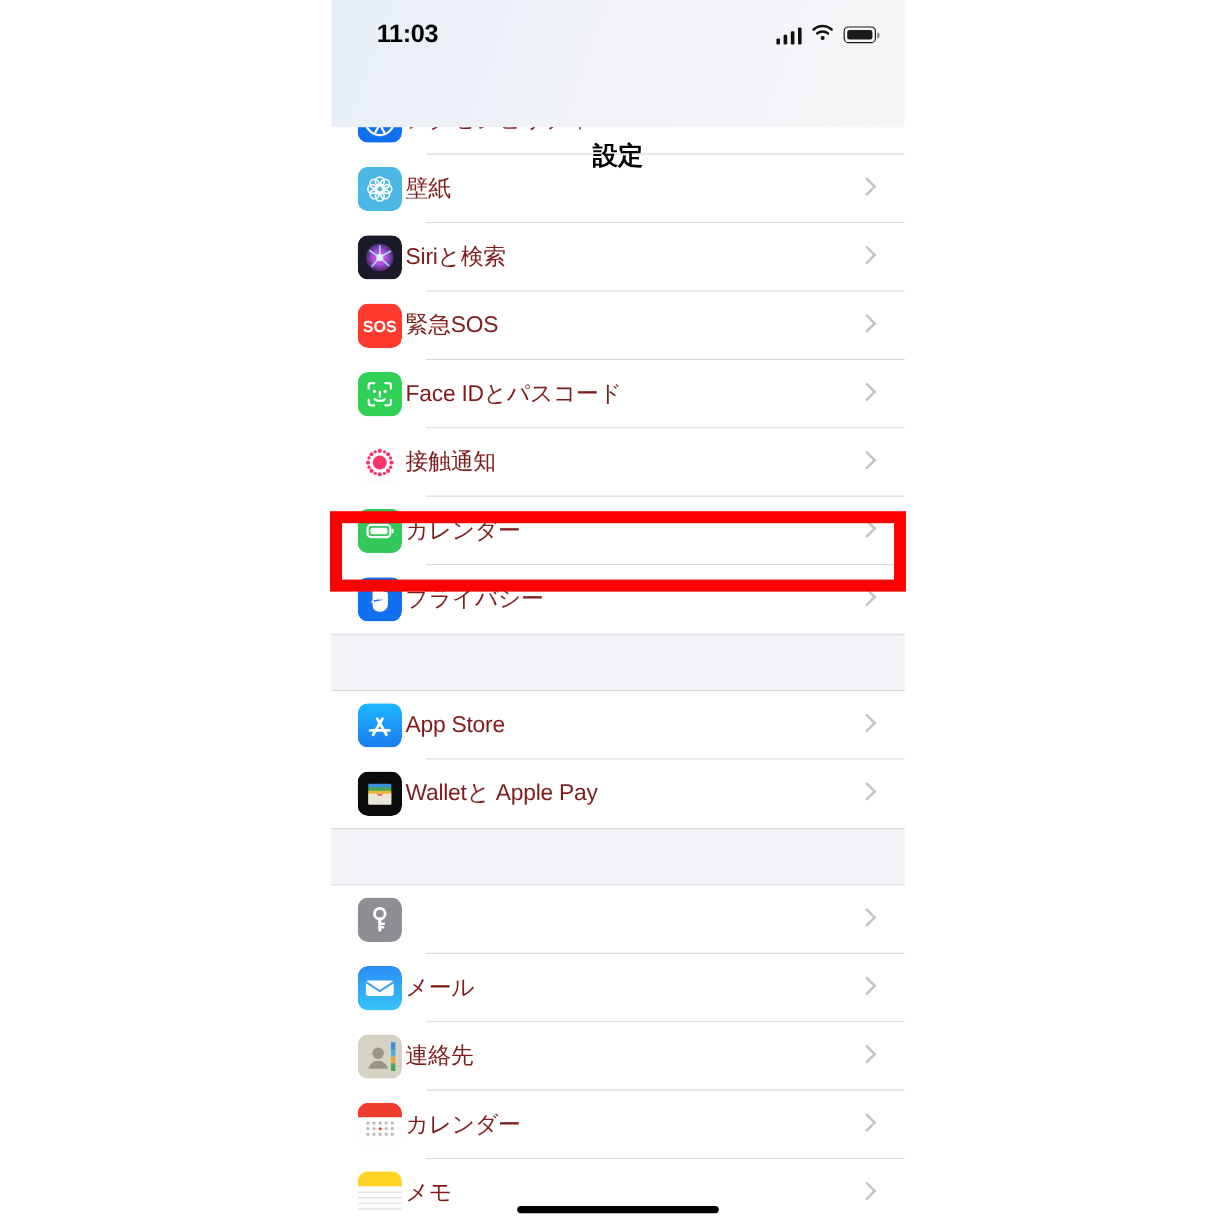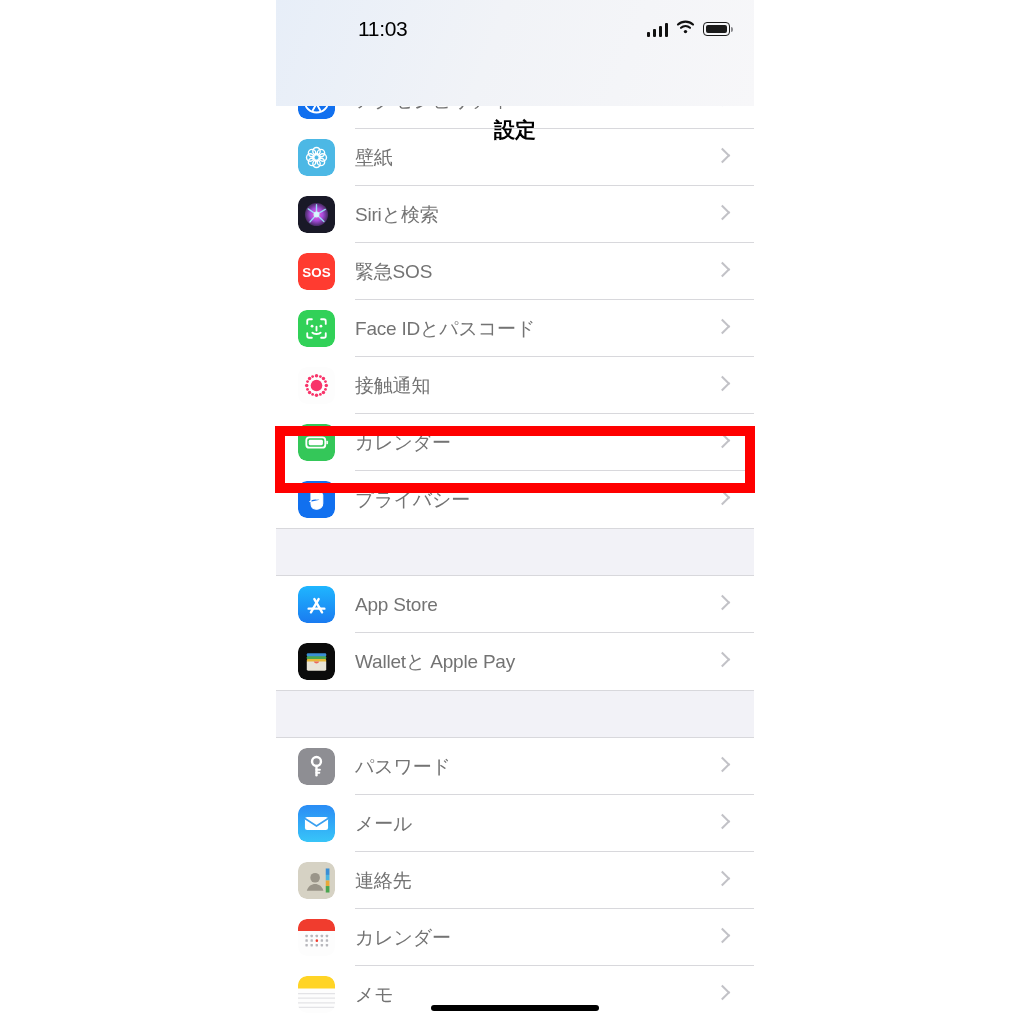--- a/index.html
+++ b/index.html
@@ -39,24 +39,23 @@
     position: absolute;
     left: 0; top: 0;
     width: 478px;
     height: 52px;
   }
   #status-time {
     position: absolute;
     left: 38px;
     top: 17px;
     font-size: 21px;
-    font-weight: normal;
+    font-weight: bold;
     color: #000;
     letter-spacing: -0.3px;
-    margin-left: 44px;
   }
   #status-icons {
     position: absolute;
     right: 24px;
     top: 19px;
     display: flex;
     align-items: center;
     gap: 8px;
     height: 20px;
   }
@@ -139,26 +138,26 @@
     position: absolute;
     left: 22px;
     top: 10px;
     width: 37px;
     height: 37px;
     border-radius: 9px;
     overflow: hidden;
   }
   .row-label {
     position: absolute;
-    left: 79px;
+    left: 62px;
     top: 0;
     height: 57px;
     line-height: 57px;
     font-size: 19px;
-    color: #737373;
+    color: #7f1d1d;
     letter-spacing: -0.2px;
     white-space: nowrap;
   }
   .chev {
     position: absolute;
     right: 26px;
     top: 21px;
     width: 9px;
     height: 9px;
     border-right: 2.3px solid #c2c2c7;
@@ -412,21 +411,20 @@
       <div class="row">
         <div class="row-inner">
           <div class="row-icon">
             <svg class="ic" viewBox="0 0 40 40">
               <rect width="40" height="40" rx="9" fill="#8e8e93"></rect>
               <circle cx="20" cy="14.5" r="4.8" fill="none" stroke="#fff" stroke-width="2.6"></circle>
               <path d="M20 19.3v10.2" stroke="#fff" stroke-width="2.6" stroke-linecap="round"></path>
               <path d="M20 23.5h3.6M20 26.8h3" stroke="#fff" stroke-width="2.3" stroke-linecap="round"></path>
             </svg>
           </div>
-          <div class="row-label">パスワード</div>
           <div class="chev"></div>
           <div class="sep"></div>
         </div>
       </div>
       <div class="row">
         <div class="row-inner">
           <div class="row-icon">
             <svg class="ic" viewBox="0 0 40 40">
               <defs>
                 <linearGradient id="mlg" x1="0" y1="0" x2="0" y2="1">

